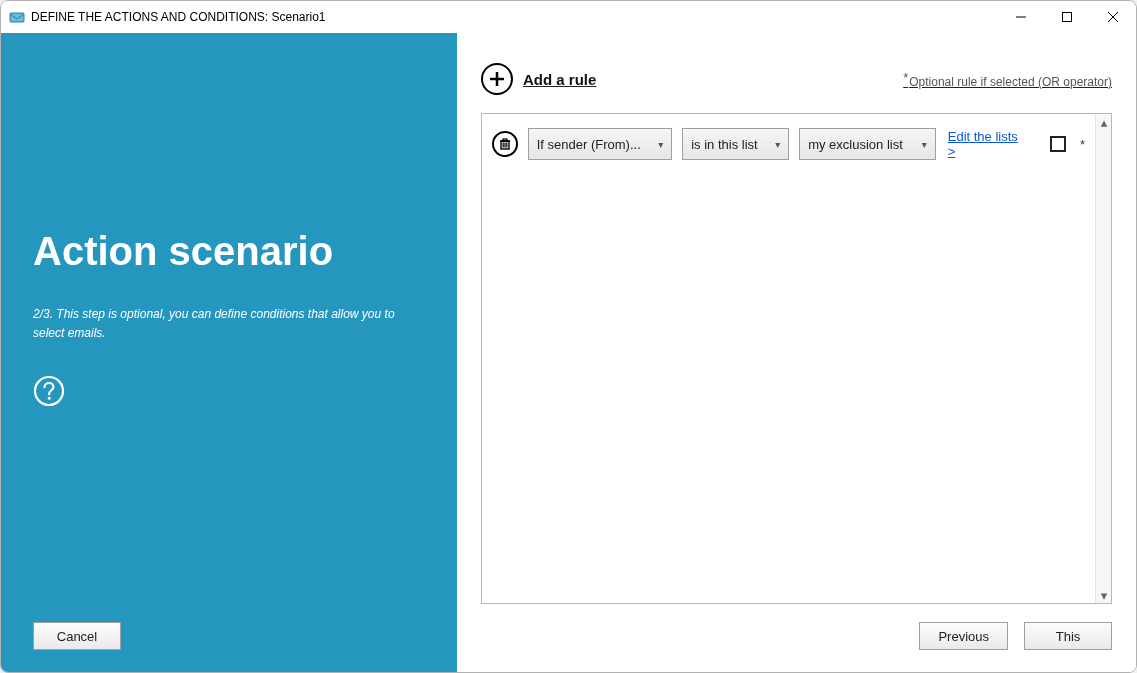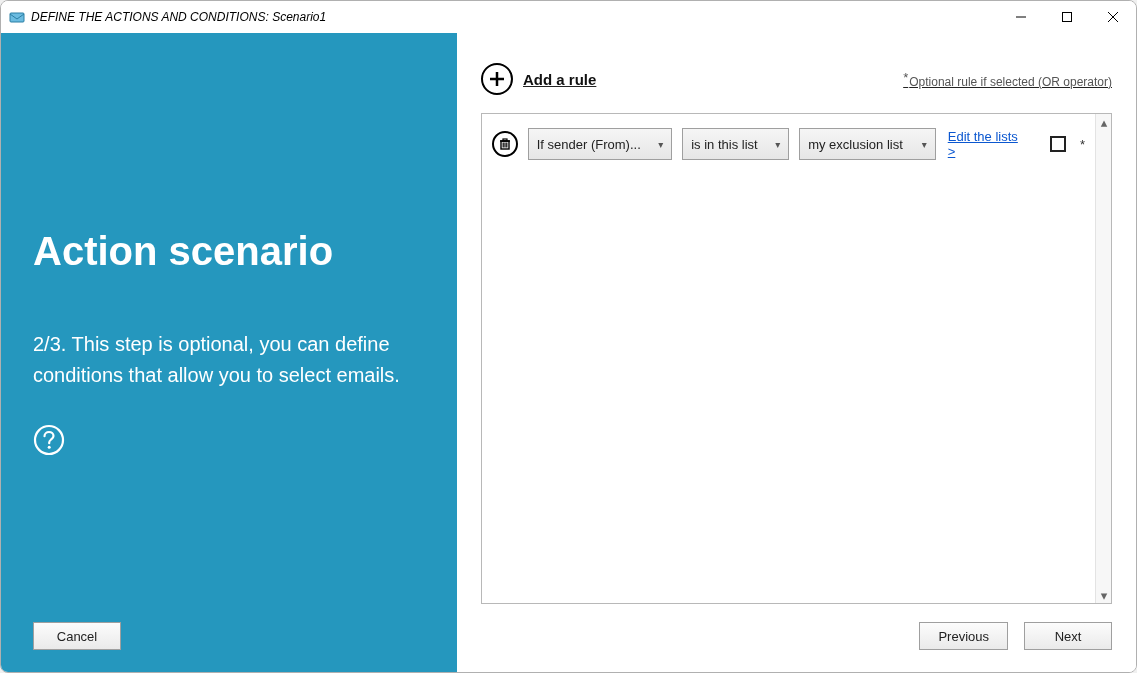--- a/index.html
+++ b/index.html
@@ -6,38 +6,38 @@
   html, body { margin: 0; padding: 0; font-family: "Segoe UI", Arial, sans-serif; font-size: 13px; color: #222; background: #f0f0f0; }
   .window {
     width: 1137px; height: 673px; background: #ffffff; border: 1px solid #b0b0b0; border-radius: 8px;
     display: flex; flex-direction: column; overflow: hidden; position: relative;
   }
   
   .titlebar {
     height: 32px; display: flex; align-items: center; justify-content: space-between;
     padding-left: 8px; background: #ffffff;
   }
-  .titlebar-left { display: flex; align-items: center; gap: 6px; font-style: italic; }
+  .titlebar-left { display: flex; align-items: center; gap: 6px; }
   .titlebar-icon { width: 16px; height: 16px; display:inline-block; }
   .titlebar-title { font-size: 12px; color: #000; }
   .titlebar-controls { display: flex; height: 100%; }
   .titlebar-btn {
     width: 46px; height: 32px; display: flex; align-items: center; justify-content: center;
     background: transparent; border: none; cursor: default;
   }
   .titlebar-btn svg { width: 10px; height: 10px; }
 
   
   .body { flex: 1; display: flex; min-height: 0;}
   .sidebar {
     width: 456px; background: #2597be; color: #ffffff; padding: 30px 32px 24px 32px;
     display: flex; flex-direction: column; position: relative; gap: 7px;
   }
   .sidebar-title { font-size: 40px; font-weight: 600; margin-top: 165px; line-height: 1.15; }
-  .sidebar-desc { font-size: 20px; margin-top: 48px; line-height: 1.55; max-width: 380px; }
+  .sidebar-desc { font-size: 12px; margin-top: 24px; line-height: 1.55; max-width: 380px; font-style: italic; }
   .help-icon { margin-top: 26px; }
   .help-icon svg { width: 32px; height: 32px; }
   .sidebar-footer { position: absolute; bottom: 22px; left: 32px; }
 
   .main { flex: 1; background: #ffffff; display: flex; flex-direction: column; padding: 22px 24px 22px 24px; min-width:0;}
   .main-header { display: flex; align-items: center; justify-content: space-between; height: 48px; text-decoration: underline; }
   .add-rule { display: flex; align-items: center; gap: 10px; cursor: default; }
   .add-rule-icon { width: 32px; height: 32px; border: 2.5px solid #000; border-radius: 50%; display: flex; align-items: center; justify-content: center; }
   .add-rule-icon svg { width: 16px; height: 16px; }
   .add-rule-label { font-size: 15px; font-weight: 600; color: #111; }
@@ -181,18 +181,18 @@
           </div>
         </div>
         <div class="rules-scroll">
           <div class="scroll-up">▴</div>
           <div class="scroll-down">▾</div>
         </div>
       </div>
 
       <div class="footer">
         <div class="btn">Previous</div>
-        <div class="btn">Next</div>
+        <div class="btn">This</div>
       </div>
 
     </div>
   </div>
 </div>
 
 </body></html>

